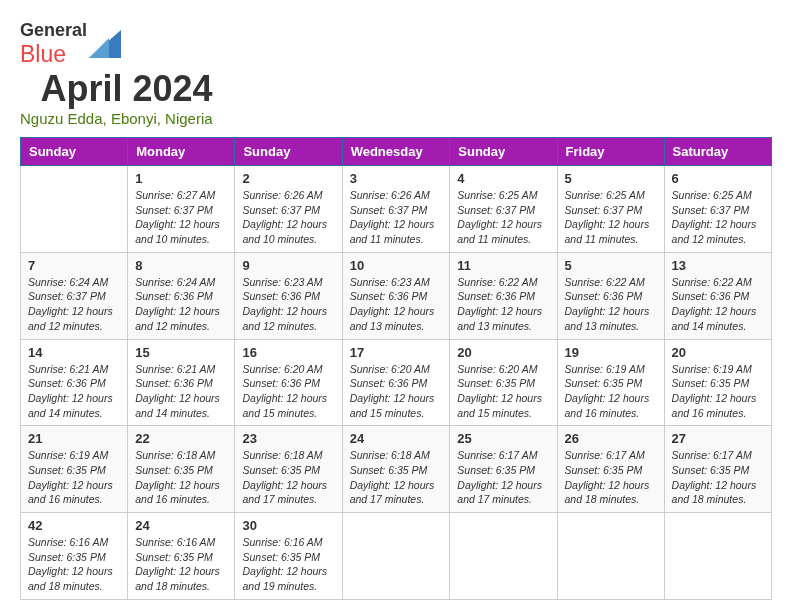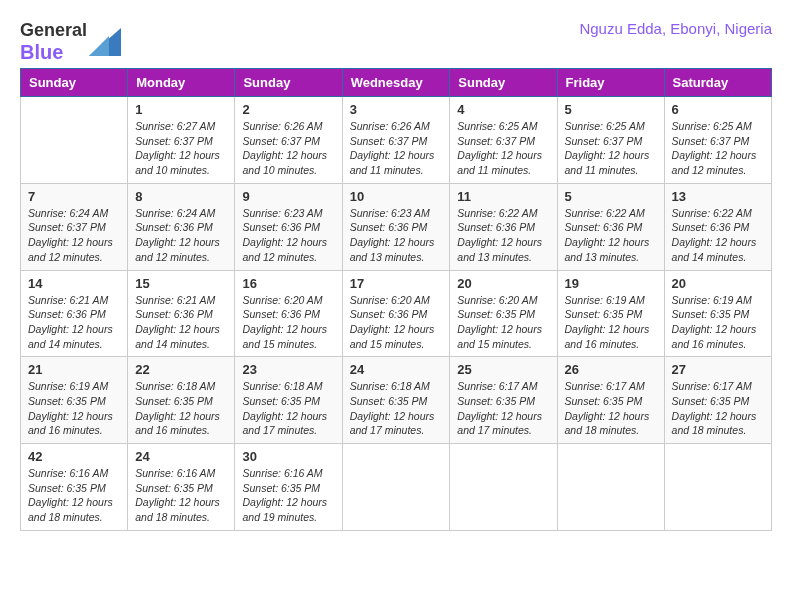--- a/index.html
+++ b/index.html
@@ -7,42 +7,43 @@
       font-family: Arial, sans-serif;
       background: #fff;
       width: 792px;
       min-height: 612px;
       padding: 20px;
     }
     .header-area {
       display: flex;
       justify-content: space-between;
       align-items: flex-start;
-      margin-bottom: 4px;
+      margin-bottom: 10px;
+      flex-direction: column;
     }
     .logo {
       display: flex;
       align-items: center;
     }
     .logo-icon {
       width: 32px;
       height: 28px;
       margin-left: 2px;
     }
     .title-area {
       text-align: right;
     }
     .month-title {
       font-size: 36px;
       font-weight: bold;
       color: #333;
     }
     .location-subtitle {
       font-size: 15px;
-      color: #8b5cf6;
+      color: #4d7c0f;
     }
     .calendar-table {
       width: 100%;
       border-collapse: collapse;
       border: 1px solid #ccc;
     }
     .calendar-table th {
       background-color: #a21caf;
       color: #fff;
       text-align: left;
@@ -81,28 +82,29 @@
       height: 85px;
     }
   </style>
 </head>
 <body>
 
 <div class="header-area">
   <div class="logo">
     <div>
       <span style="font-size:18px;font-weight:bold;color:#333;">General</span><br>
-      <span style="font-size:20px;font-weight:bold;color:#8b5cf6;">Blue</span>
+      <span style="font-size:23px;font-weight:normal;color:#ef4444;">Blue</span>
     </div>
     <svg class="logo-icon" viewBox="0 0 32 28" xmlns="http://www.w3.org/2000/svg">
       <polygon points="0,28 32,28 32,0" fill="#3a7abf"></polygon>
       <polygon points="0,28 20,28 20,8" fill="#5a9fd4"></polygon>
     </svg>
   </div>
   <div class="title-area">
+    <div class="month-title">April 2024</div>
     <div class="location-subtitle">Nguzu Edda, Ebonyi, Nigeria</div>
   </div>
 </div>
 
 <table class="calendar-table">
   <thead>
     <tr>
     <th>Sunday</th>
         <th>Monday</th>
         <th>Sunday</th>

